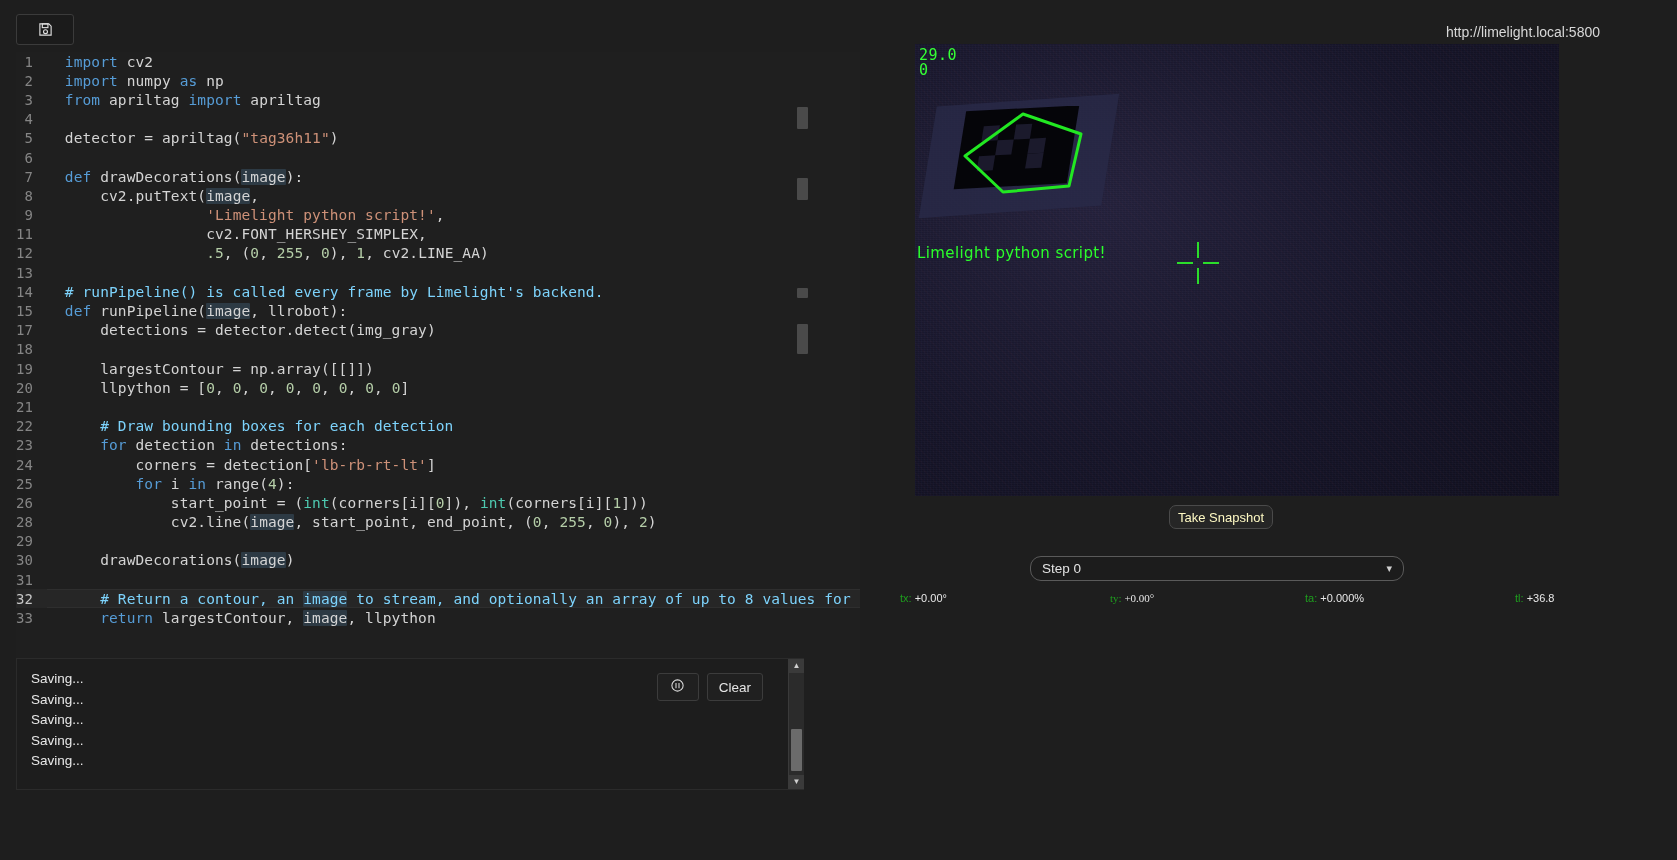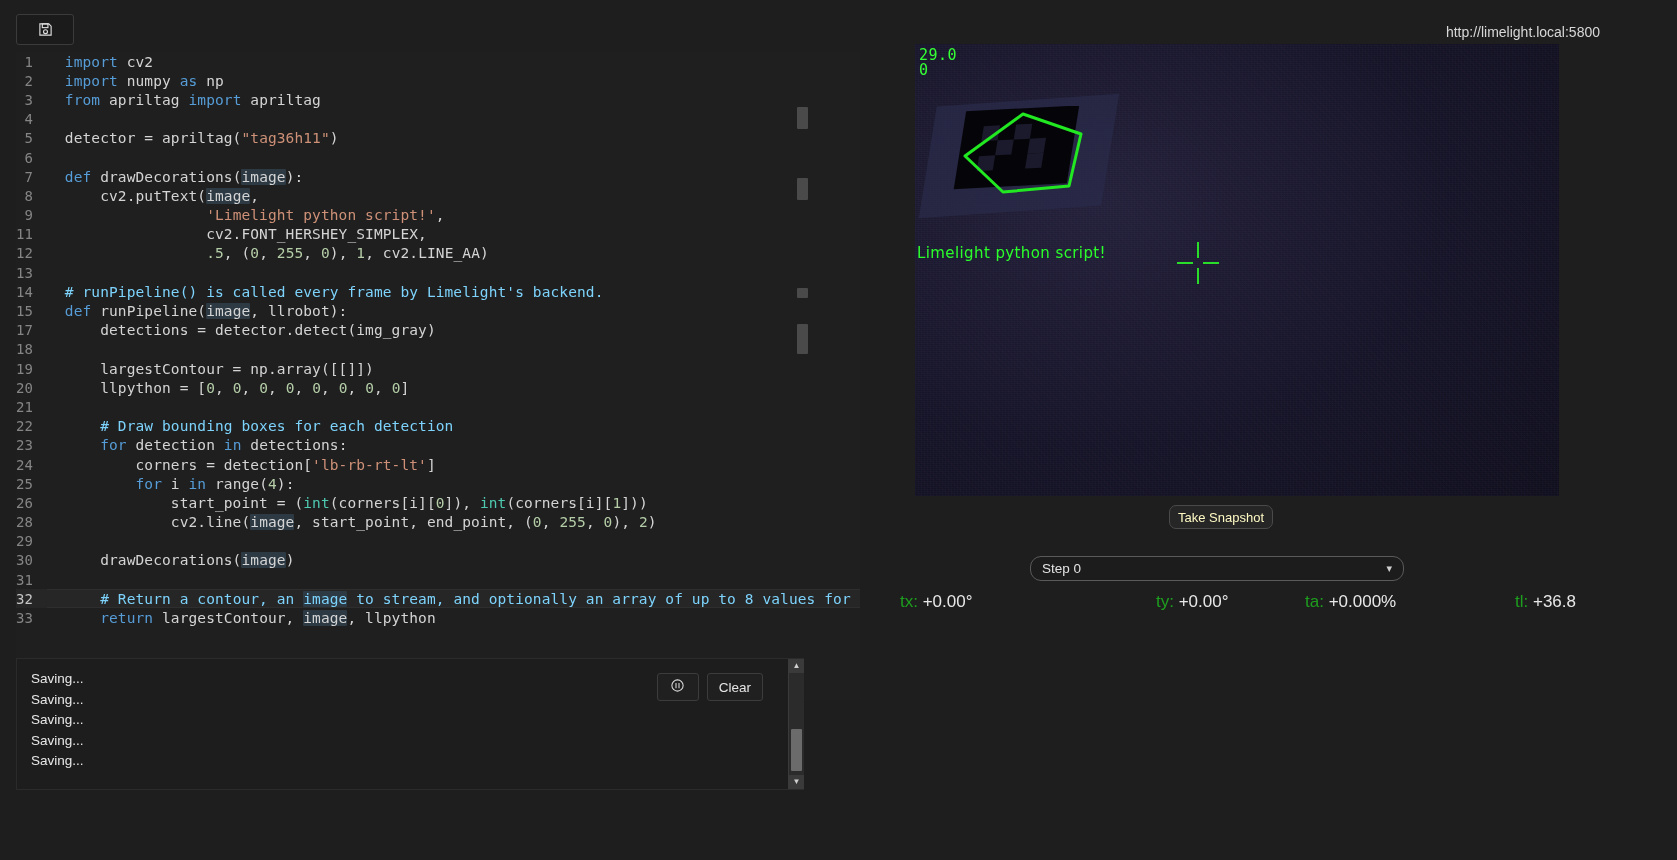--- a/index.html
+++ b/index.html
@@ -140,21 +140,21 @@
   }
   .step-select {
     position:absolute; left:150px; top:556px; width:374px; height:25px;
     background:#1c1c1c; border:1px solid #5a5a5a; border-radius:11px;
     display:flex; align-items:center; cursor:pointer;
   }
   .step-select span.val { color:#e2e2e2; font-size:13.5px; padding-left:11px; }
   .step-select .chev { position:absolute; right:11px; color:#cfcfcf; font-size:11px; }
 
   .telemetry { position:absolute; left:-870px; top:592px; width:1677px; height:22px; }
-  .tel { position:absolute; font-size:17px; white-space:nowrap; }
+  .tel { position:absolute; font-size:11px; white-space:nowrap; }
   .tel .lab { color:#1e9e1e; }
   .tel .val { color:#e8e8e8; }
 </style>
 </head>
 <body>
 
 <div id="root">
 
   <div class="editor-col">
 
@@ -378,18 +378,18 @@
     <div class="snapshot-btn">Take Snapshot</div>
 
 
     <div class="step-select">
       <span class="val">Step 0</span>
       <span class="chev">▾</span>
     </div>
 
     <div class="telemetry" id="telemetry-row">
         <div class="tel" style="left: 890px;"><span class="lab">tx: </span><span class="val">+0.00°</span></div>
-        <div class="tel" style="left: 1146px;"><span class="lab">ty: </span><span class="val">+0.00°</span></div>
+        <div class="tel" style="left: 1100px; font-family: Liberation Serif, serif;"><span class="lab">ty: </span><span class="val">+0.00°</span></div>
         <div class="tel" style="left: 1295px;"><span class="lab">ta: </span><span class="val">+0.000%</span></div>
         <div class="tel" style="left: 1505px;"><span class="lab">tl: </span><span class="val">+36.8</span></div>
       </div>
   </div>
 </div>
 
 </body></html>

